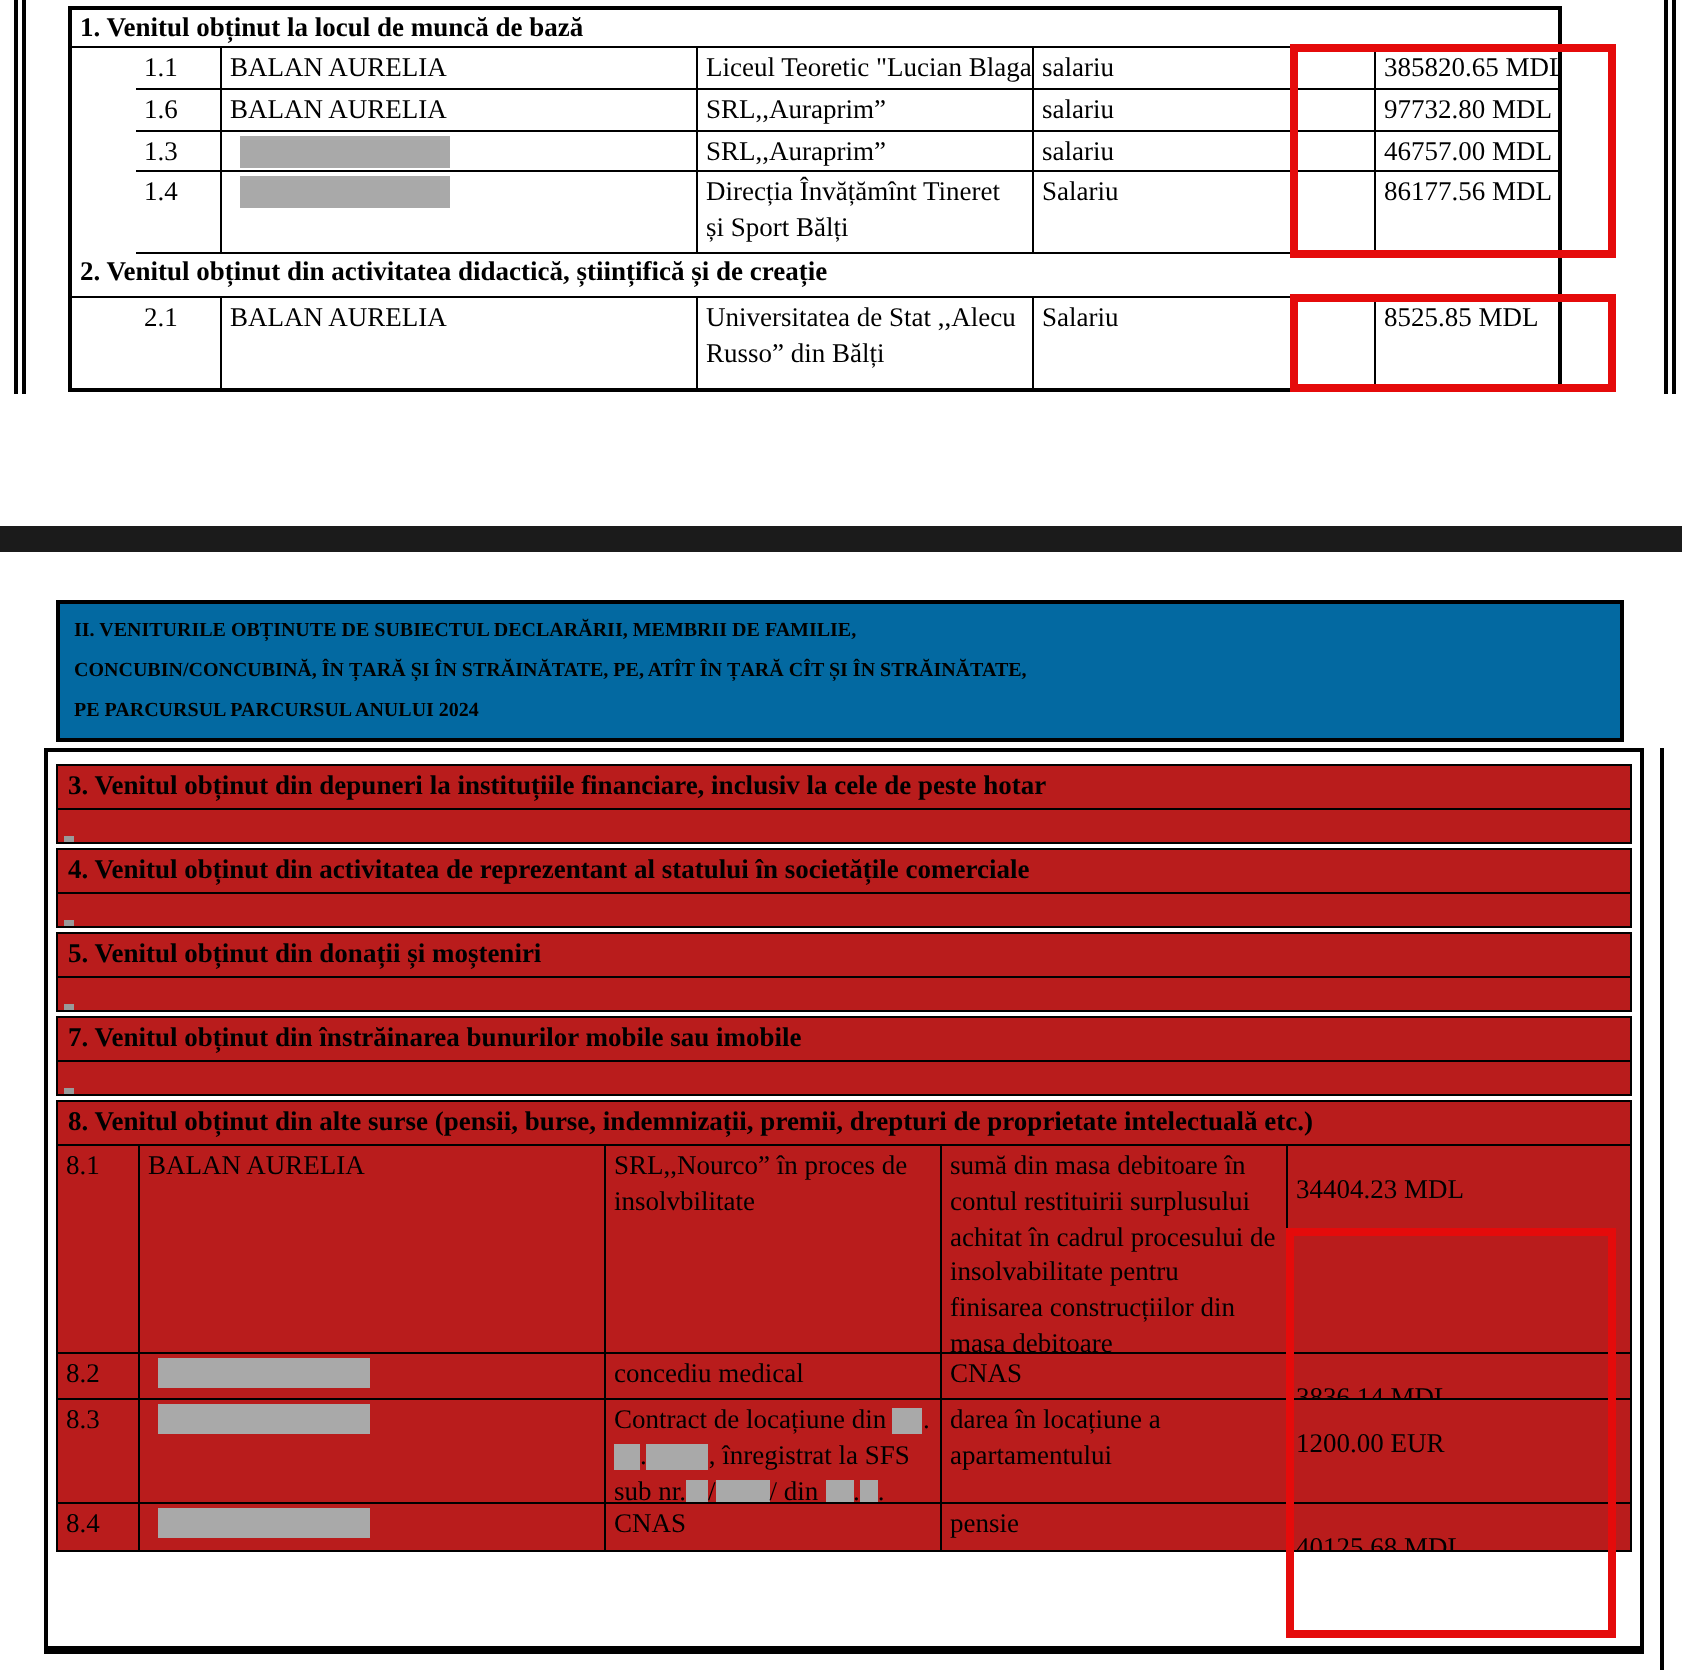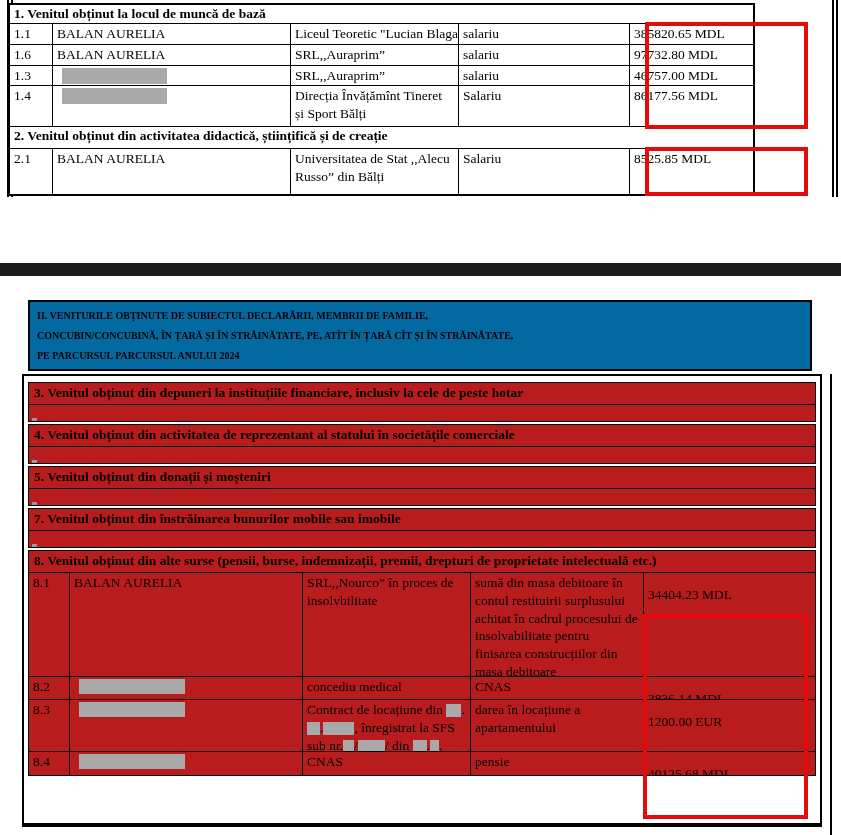--- a/index.html
+++ b/index.html
@@ -1,23 +1,23 @@
 <!DOCTYPE html>
 <html><head>
 <meta charset="utf-8">
 <style>
   html,body{margin:0;padding:0;background:#fff;}
   body{width:841px;height:835px;position:relative;overflow:hidden;
        font-family:"Liberation Serif","DejaVu Serif",serif;color:#000;font-size:13.5px;}
   
   .vline{position:absolute;width:2px;background:#000;}
   
-  .t1{position:absolute;left:8px;top:3px;width:747px;height:193px;border:2px solid #000;box-sizing:border-box;background:#fff;}
+  .t1{position:absolute;left:34px;top:3px;width:747px;height:193px;border:2px solid #000;box-sizing:border-box;background:#fff;}
   .thead{border-bottom:1px solid #000;font-weight:bold;padding:1px 4px;white-space:nowrap;overflow:hidden;box-sizing:border-box;}
-  .trow{display:flex;border-bottom:1px solid #000;overflow:hidden;box-sizing:border-box;}
+  .trow{display:flex;border-bottom:1px solid #000;overflow:hidden;box-sizing:border-box;margin-left:32px;}
   .trow.last{border-bottom:none;}
   .c{box-sizing:border-box;border-right:1px solid #000;padding:1px 4px;line-height:1.32;overflow:hidden;}
   .c:last-child{border-right:none;}
   .c.nw{white-space:nowrap;}
   .t1 .c-num{width:43px;flex:none;}
   .t1 .c-name{width:238px;flex:none;}
   .t1 .c-src{width:168px;flex:none;}
   .t1 .c-kind{width:171px;flex:none;}
   .t1 .c-amt{flex:1;}
   .h19{height:19px;} .h21{height:21px;} .h20{height:20px;} .h41{height:41px;} .h22{height:22px;} .h45{height:45px;}

